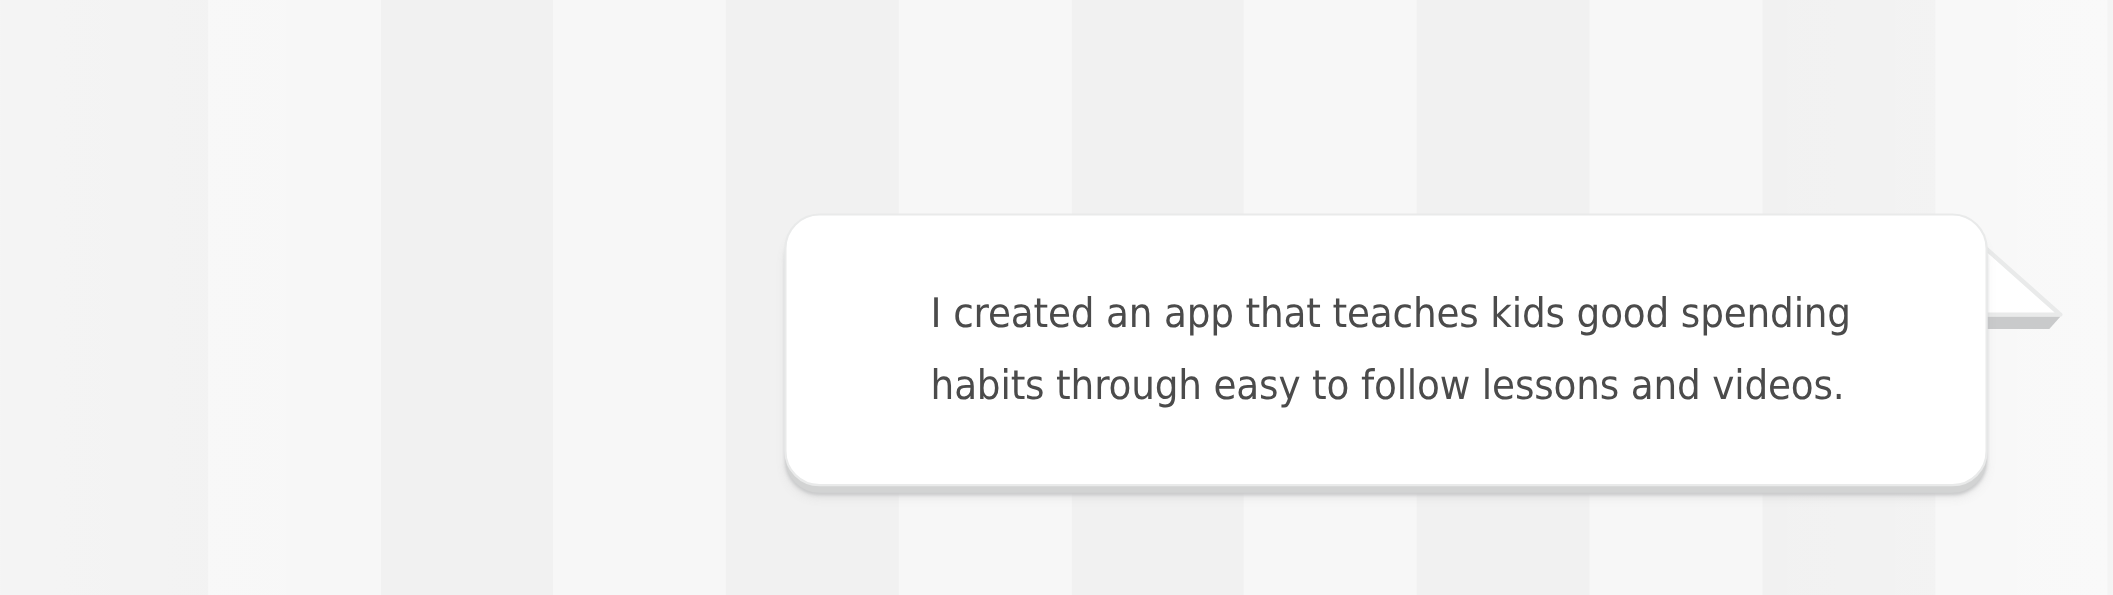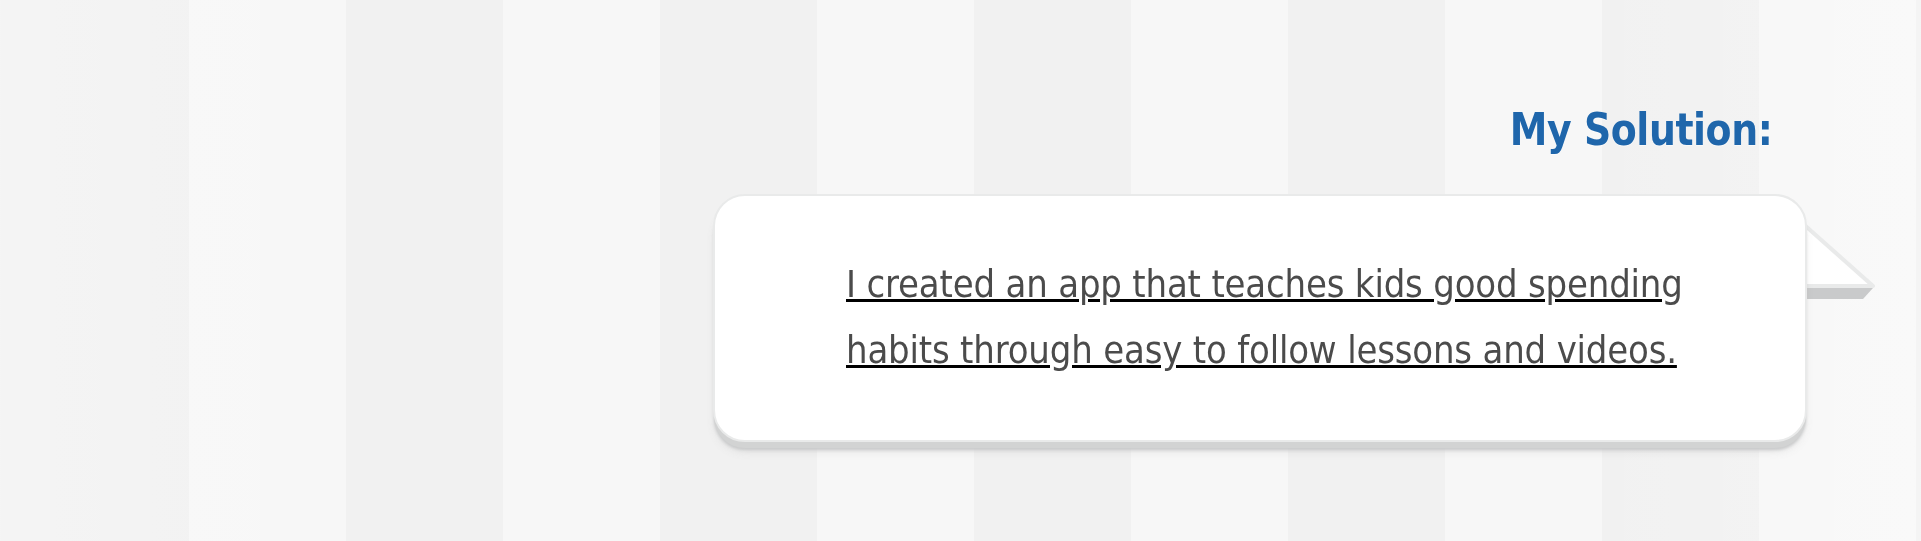--- a/index.html
+++ b/index.html
@@ -105,21 +105,20 @@
     border-radius: 32px;
     box-shadow:
       0 7px 0 -1px #d2d3d3,
       0 9px 3px -1px #c9cacb,
       0 12px 12px -6px rgba(120,120,120,.30);
     z-index: 4;
     display: flex;
     flex-direction: column;
     align-items: center;
     justify-content: center;
-    text-decoration: underline;
   }
 
   .bubble-text {
     width: 900px;
     text-align: center;
     font-family: "DejaVu Sans", sans-serif;
     font-size: 37px;
     line-height: 66px;
     color: #4b4b4b;
     letter-spacing: -0.2px;
@@ -131,23 +130,20 @@
     white-space: nowrap;
   }
 </style>
 </head>
 <body>
 
 <div class="stage">
 
   <div class="bg-stripes"></div>
 
-  <div class="heading">
-    <span class="heading-text">My Solution:</span>
-  </div>
 
   <div class="bubble-wrap">
 
     <svg class="bubble-tail" viewBox="0 0 160 110">
       <path d="M60 2 L150 82 L62 82 Z" fill="#ffffff" stroke="#e9eaea" stroke-width="4" stroke-linejoin="round"></path>
       <path d="M62 84 L150 84 L140 95 L62 95 Z" fill="#c9cacb"></path>
       <path d="M62 82 L62 96" stroke="#d9dada" stroke-width="4"></path>
     </svg>
 
     <div class="bubble">

